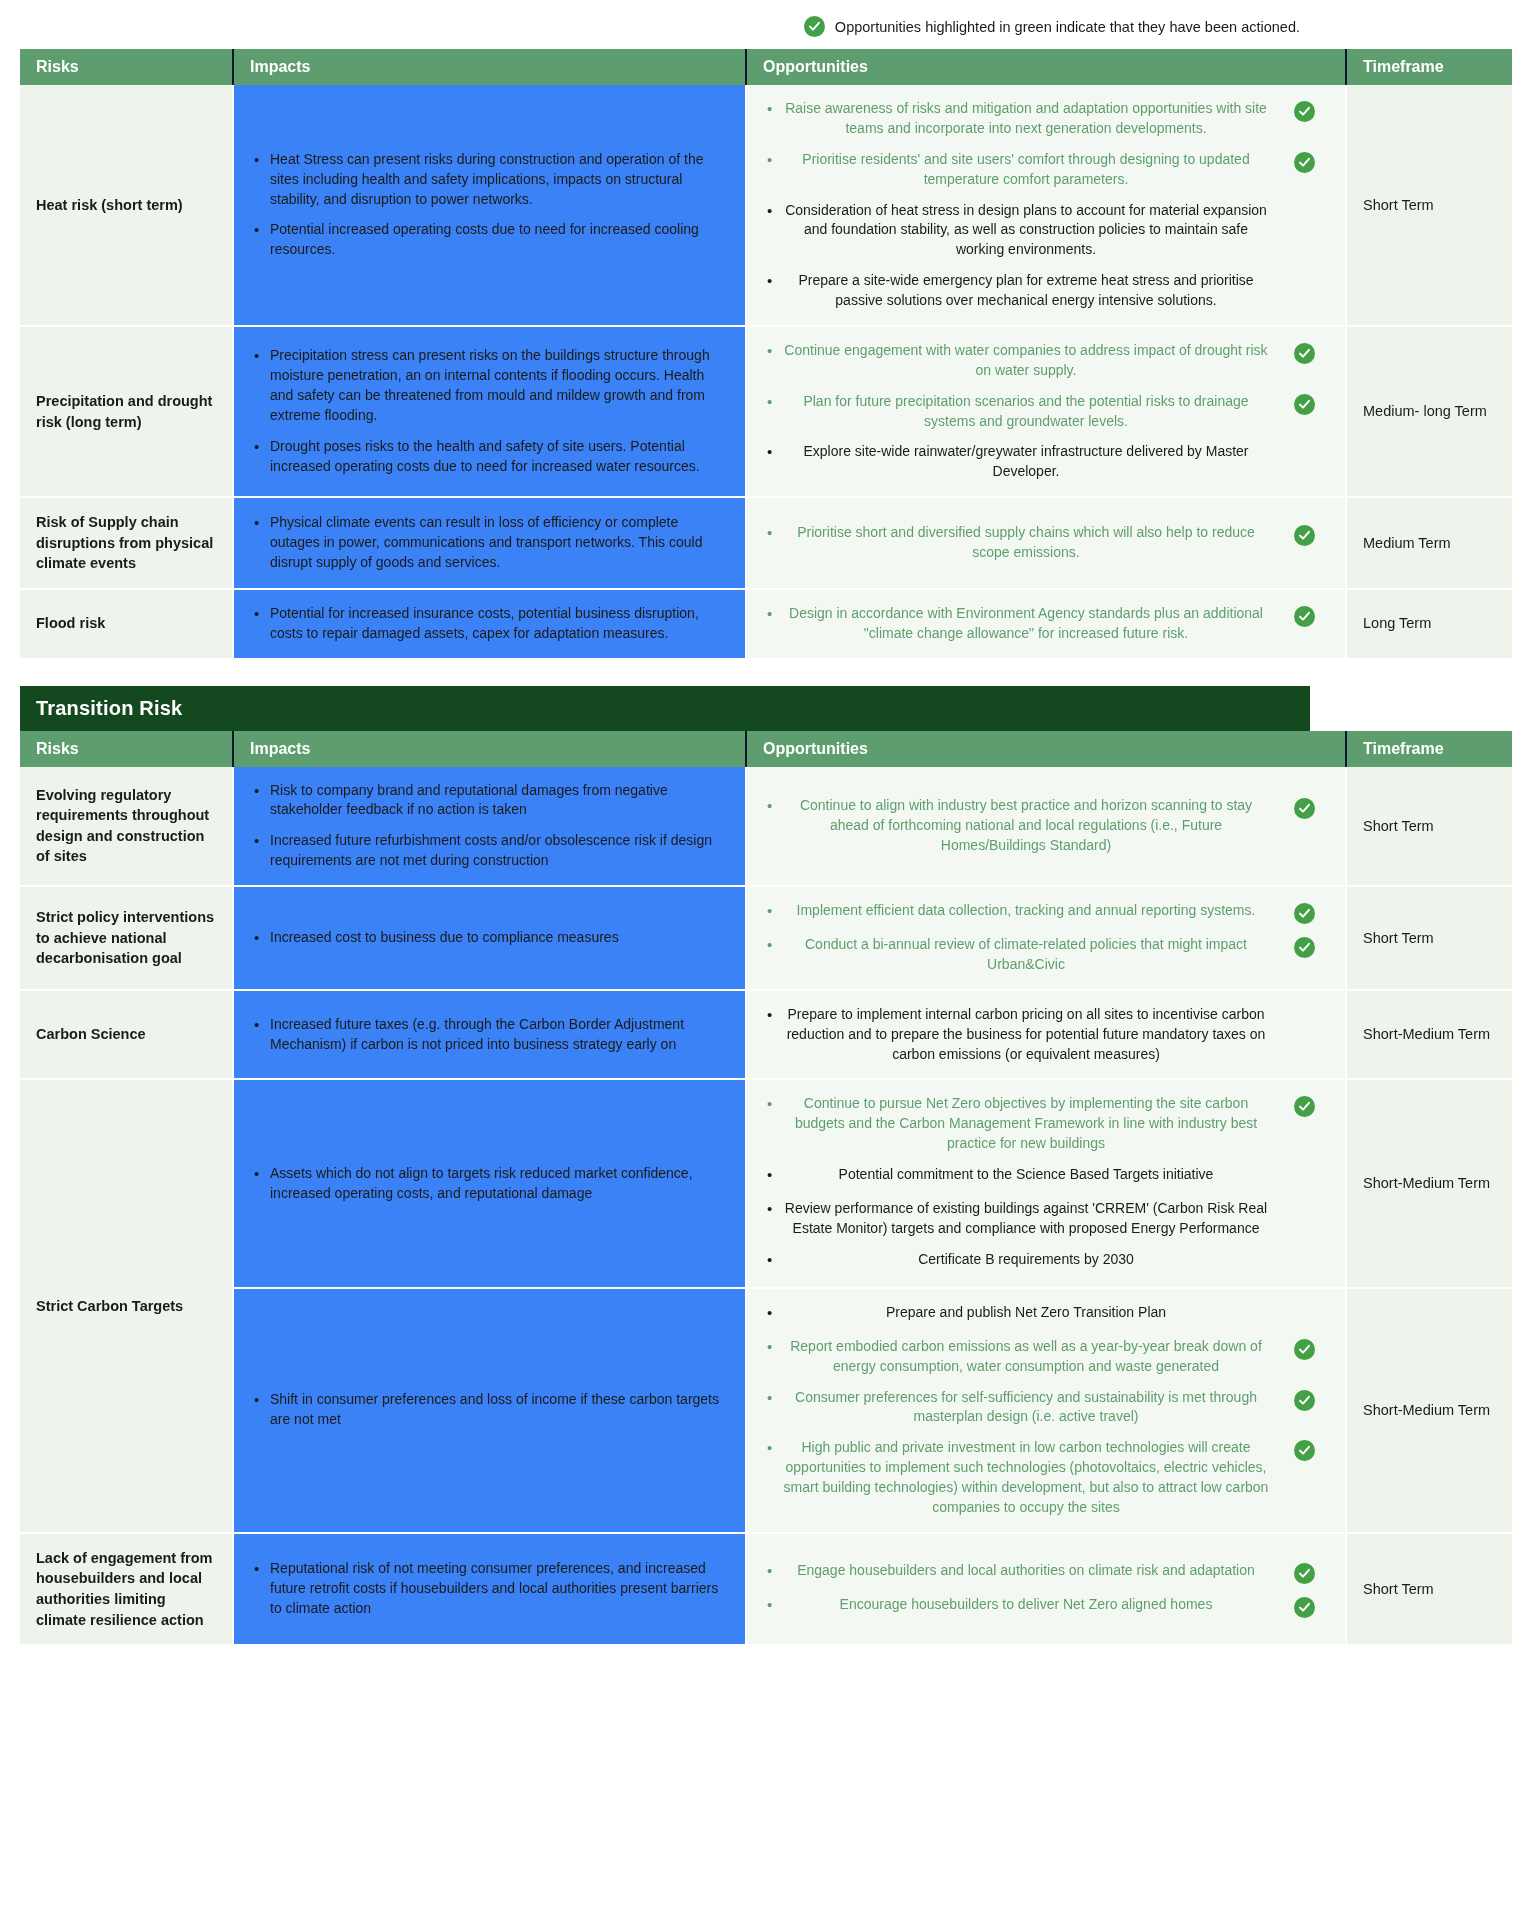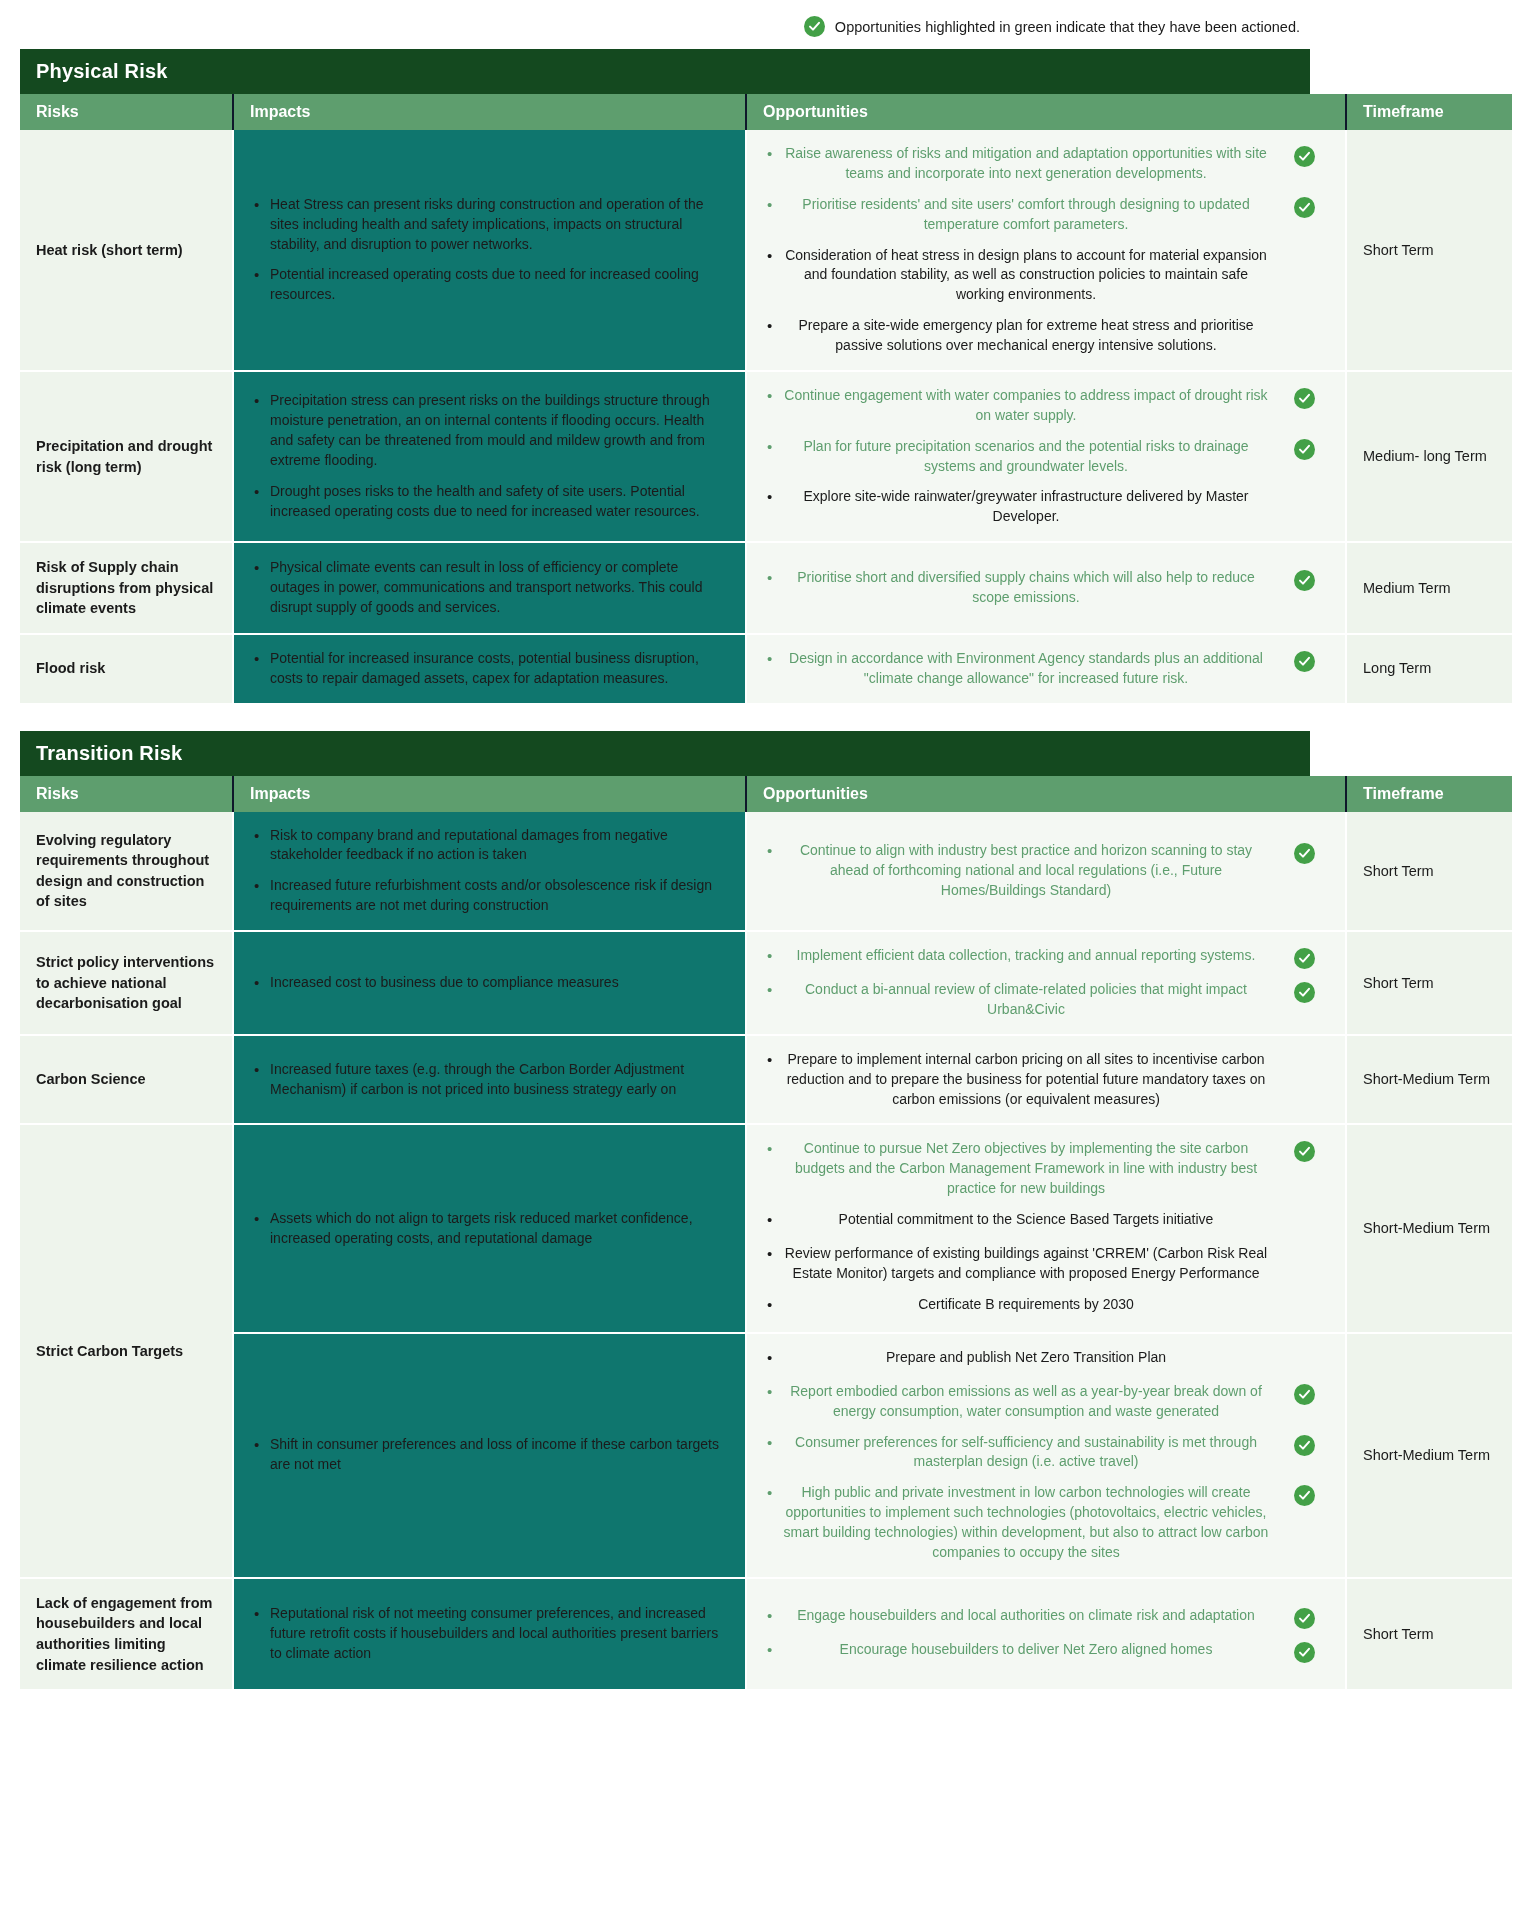--- a/index.html
+++ b/index.html
@@ -84,21 +84,21 @@
     color: #1b1b1b;
     line-height: 1.42;
   }
   td:last-child { border-right: none; }
 
   .cell-risk {
     background: #eef4ec;
     font-weight: bold;
     font-size: 14.5px;
   }
-  .cell-impacts { background: #0f766e; }
+  .cell-impacts { background: #3b82f6; }
   .cell-opps { background: #f4f8f3; padding-right: 6px; }
   .cell-time { background: #eef4ec; font-size: 14.5px; }
 
   ul.bullets {
     list-style: none;
     margin: 0;
     padding: 0;
   }
   ul.bullets li {
     position: relative;
@@ -157,21 +157,20 @@
     <span class="tick">
       <svg width="13" height="13" viewBox="0 0 13 13">
           <path d="M2 6.6 L5 9.6 L11 2.8" stroke="#ffffff" stroke-width="2" fill="none" stroke-linecap="round" stroke-linejoin="round"></path>
         </svg>
     </span>
     <span class="legend-text">Opportunities highlighted in green indicate that they have been actioned.</span>
   </div>
 
   <div id="tables-root">
       <div class="table-block">
-        <div class="band-title">Physical Risk</div>
         <table>
           <colgroup>
             <col class="c-risk">
             <col class="c-impacts">
             <col class="c-opps">
             <col class="c-time">
           </colgroup>
           <thead>
             <tr>
               <th>Risks</th>

